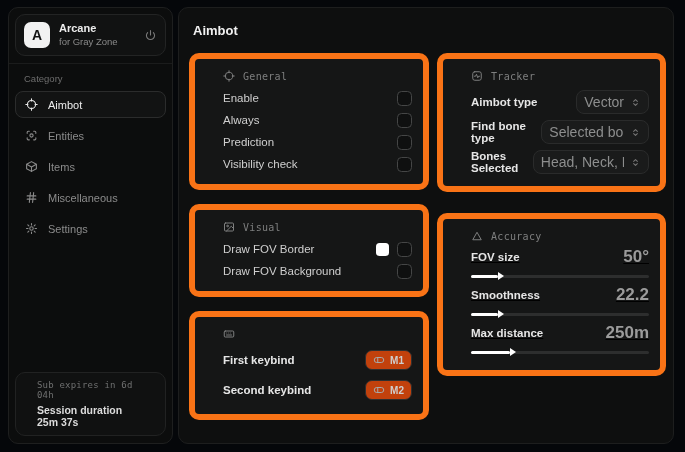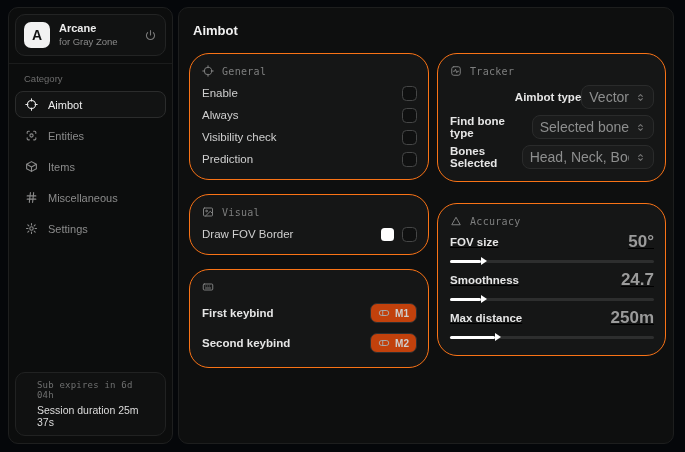--- a/index.html
+++ b/index.html
@@ -52,30 +52,30 @@
     display:flex;align-items:center;gap:10px;padding:6px 9px;border-radius:8px;
     border:1px solid transparent;color:#8b8b8b;font-size:11px;cursor:pointer;
   }
   .nav-item.active{border-color:#2b2c2c;background:#121313;color:#ebebeb;}
   .nicon{display:flex;align-items:center;color:inherit;}
   .side-footer{
     margin:auto 6px 7px;border:1px solid #212222;background:#101111;border-radius:10px;
     padding:7px 21px;
   }
   .sub-expires{font-family:"DejaVu Sans Mono",monospace;font-size:9px;color:#6f7070;letter-spacing:.2px;}
-  .session{font-size:10.5px;color:#dcdcdc;font-weight:400;margin-top:4px;}
+  .session{font-size:10.5px;color:#dcdcdc;font-weight:700;margin-top:4px;}
 
   
   .main-title{font-size:13px;font-weight:700;color:#f1f1f1;margin:3px 0 15px 4px;}
   .cols{display:flex;gap:8px;align-items:flex-start;}
   .col-left{width:240px;flex:none;display:flex;flex-direction:column;gap:14px;}
   .col-right{width:229px;flex:none;display:flex;flex-direction:column;gap:21px;}
   .card{
-    background:#151616;border:1px solid #f97316;border-radius:20px;
-    padding:9px 11px 9px 12px;box-sizing:border-box;
+    background:#151616;border:6px solid #f97316;border-radius:10px;
+    padding:9px 11px 9px 28px;box-sizing:border-box;
   }
   .card-head{display:flex;align-items:center;gap:8px;color:#7e7f7f;margin:2px 0 5px;}
   .card-title{font-family:"DejaVu Sans Mono",monospace;font-size:10px;letter-spacing:.3px;}
 
   .row{display:flex;align-items:center;justify-content:space-between;padding:3.5px 0;}
   .row-label{font-size:11.5px;color:#cfcfcf;}
   .row-label.strong{color:#e6e6e6;font-weight:700;}
   .checkbox{
     width:15px;height:15px;border:1.5px solid #454646;border-radius:4.5px;
     background:#0f1010;box-sizing:border-box;cursor:pointer;flex:none;
@@ -83,21 +83,21 @@
   .row-right{display:flex;align-items:center;gap:8px;}
   .swatch{width:13px;height:13px;border-radius:3.5px;cursor:pointer;flex:none;}
 
   .keycap{
     display:flex;align-items:center;gap:5px;background:#c2410c;border:1px solid #2e2f2f;
     border-radius:7px;padding:3px 7px;color:#cfcfcf;font-size:10px;font-weight:600;cursor:pointer;justify-content:space-between;
   }
   .keycap .kicon{display:flex;color:#a8a8a8;}
   .arow{padding:5px 0;}
 
-  .trow{padding:3px 0;min-height:22px;justify-content:flex-end;}
+  .trow{padding:3px 0;min-height:22px;}
   .select{
     display:flex;align-items:center;gap:6px;background:#1a1b1b;border:1px solid #2a2b2b;
     border-radius:8px;padding:3px 7px;cursor:pointer;min-width:0;
   }
   .select-value{font-size:14px;color:#8d8e8e;white-space:nowrap;overflow:hidden;max-width:122px;}
   .select .cicon{display:flex;color:#777;flex:none;}
 
   .acc-item{margin:4px 0 7px;}
   .acc-head{display:flex;align-items:center;justify-content:space-between;text-decoration:underline;}
   .acc-value{font-size:17px;color:#9b9b9b;font-weight:600;}
@@ -205,25 +205,25 @@
         </div>
         <div class="row">
           <span class="row-label">Enable</span>
           <span class="checkbox"></span>
         </div>
         <div class="row">
           <span class="row-label">Always</span>
           <span class="checkbox"></span>
         </div>
         <div class="row">
+          <span class="row-label">Prediction</span>
+          <span class="checkbox"></span>
+        </div>
+        <div class="row">
           <span class="row-label">Visibility check</span>
-          <span class="checkbox"></span>
-        </div>
-        <div class="row">
-          <span class="row-label">Prediction</span>
           <span class="checkbox"></span>
         </div>
       </div>
 
       <div class="card">
         <div class="card-head">
           <span class="nicon">
             <svg viewBox="0 0 24 24" width="12" height="12" fill="none" stroke="currentColor" stroke-width="2" stroke-linecap="round" stroke-linejoin="round">
                 <rect x="3" y="4" width="18" height="16" rx="2"></rect>
                 <circle cx="9" cy="10" r="1.6"></circle>
@@ -231,20 +231,24 @@
               </svg>
           </span>
           <span class="card-title">Visual</span>
         </div>
         <div class="row">
           <span class="row-label">Draw FOV Border</span>
           <span class="row-right">
             <span class="swatch" style="background: rgb(255, 255, 255);"></span>
             <span class="checkbox"></span>
           </span>
+        </div>
+        <div class="row">
+          <span class="row-label">Draw FOV Background</span>
+          <span class="checkbox"></span>
         </div>
       </div>
 
       <div class="card">
         <div class="card-head">
           <span class="nicon">
             <svg viewBox="0 0 24 24" width="12" height="12" fill="none" stroke="currentColor" stroke-width="2" stroke-linecap="round">
                 <rect x="2.5" y="6" width="19" height="12" rx="2"></rect>
                 <path d="M6.5 10h.01M10.5 10h.01M14.5 10h.01M7 14h10"></path>
               </svg>
@@ -340,21 +344,21 @@
             <span class="acc-value">50°</span>
           </div>
           <div class="slider">
             <span class="slider-fill" style="width: 15%;"></span>
           </div>
         </div>
 
         <div class="acc-item">
           <div class="acc-head">
             <span class="row-label strong">Smoothness</span>
-            <span class="acc-value">24.7</span>
+            <span class="acc-value">22.2</span>
           </div>
           <div class="slider">
             <span class="slider-fill" style="width: 15%;"></span>
           </div>
         </div>
 
         <div class="acc-item">
           <div class="acc-head">
             <span class="row-label strong">Max distance</span>
             <span class="acc-value">250m</span>

